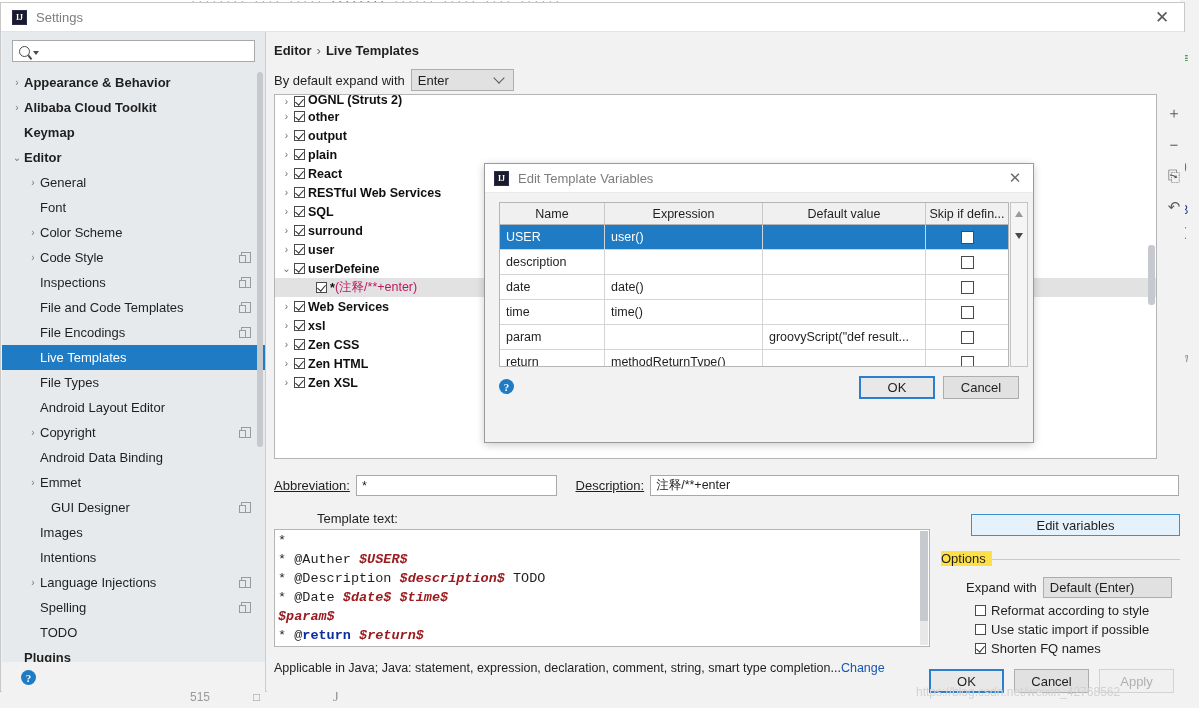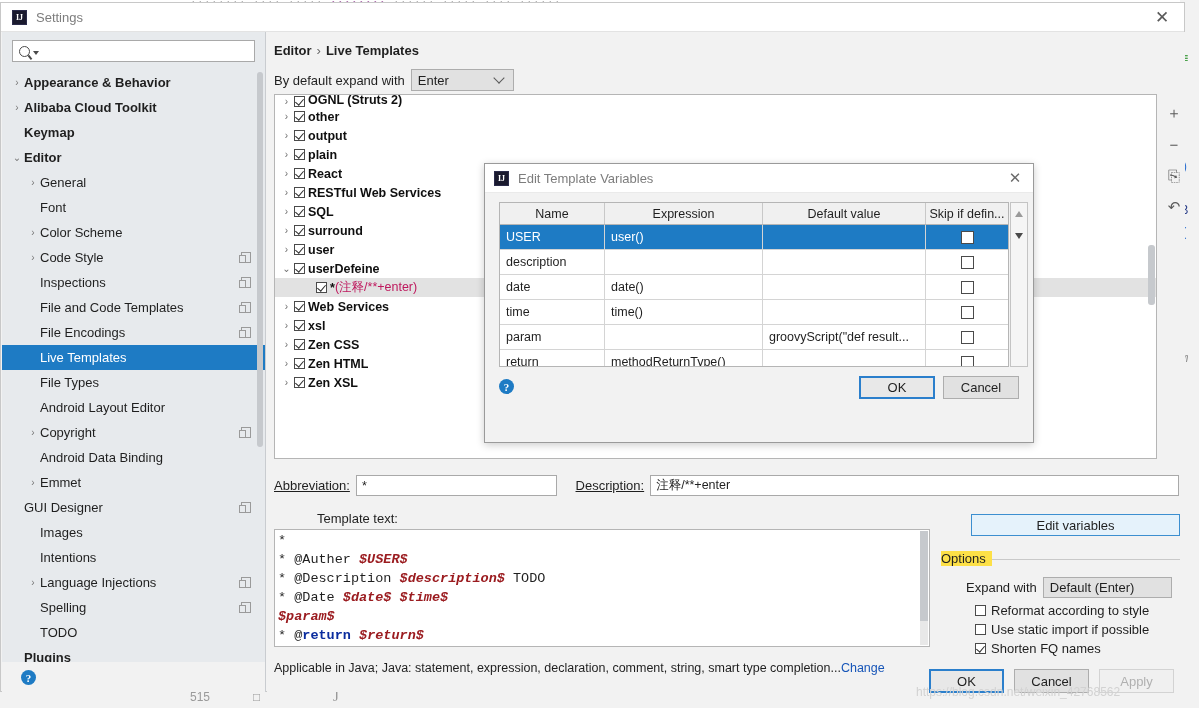--- a/index.html
+++ b/index.html
@@ -519,21 +519,21 @@
             <span class="cfgicon"></span>
           </div>
           <div class="tree-row" style="padding-left: 24px;">
             <span class="arw"></span>
             <span class="lbl">Android Data Binding</span>
           </div>
           <div class="tree-row" style="padding-left: 24px;">
             <span class="arw">›</span>
             <span class="lbl">Emmet</span>
           </div>
-          <div class="tree-row" style="padding-left: 8px; align-items: center;">
+          <div class="tree-row" style="padding-left: 35px; align-items: center;">
             <span class="arw"></span>
             <span class="lbl">GUI Designer</span>
             <span class="cfgicon"></span>
           </div>
           <div class="tree-row" style="padding-left: 24px;">
             <span class="arw"></span>
             <span class="lbl">Images</span>
           </div>
           <div class="tree-row" style="padding-left: 24px;">
             <span class="arw"></span>

